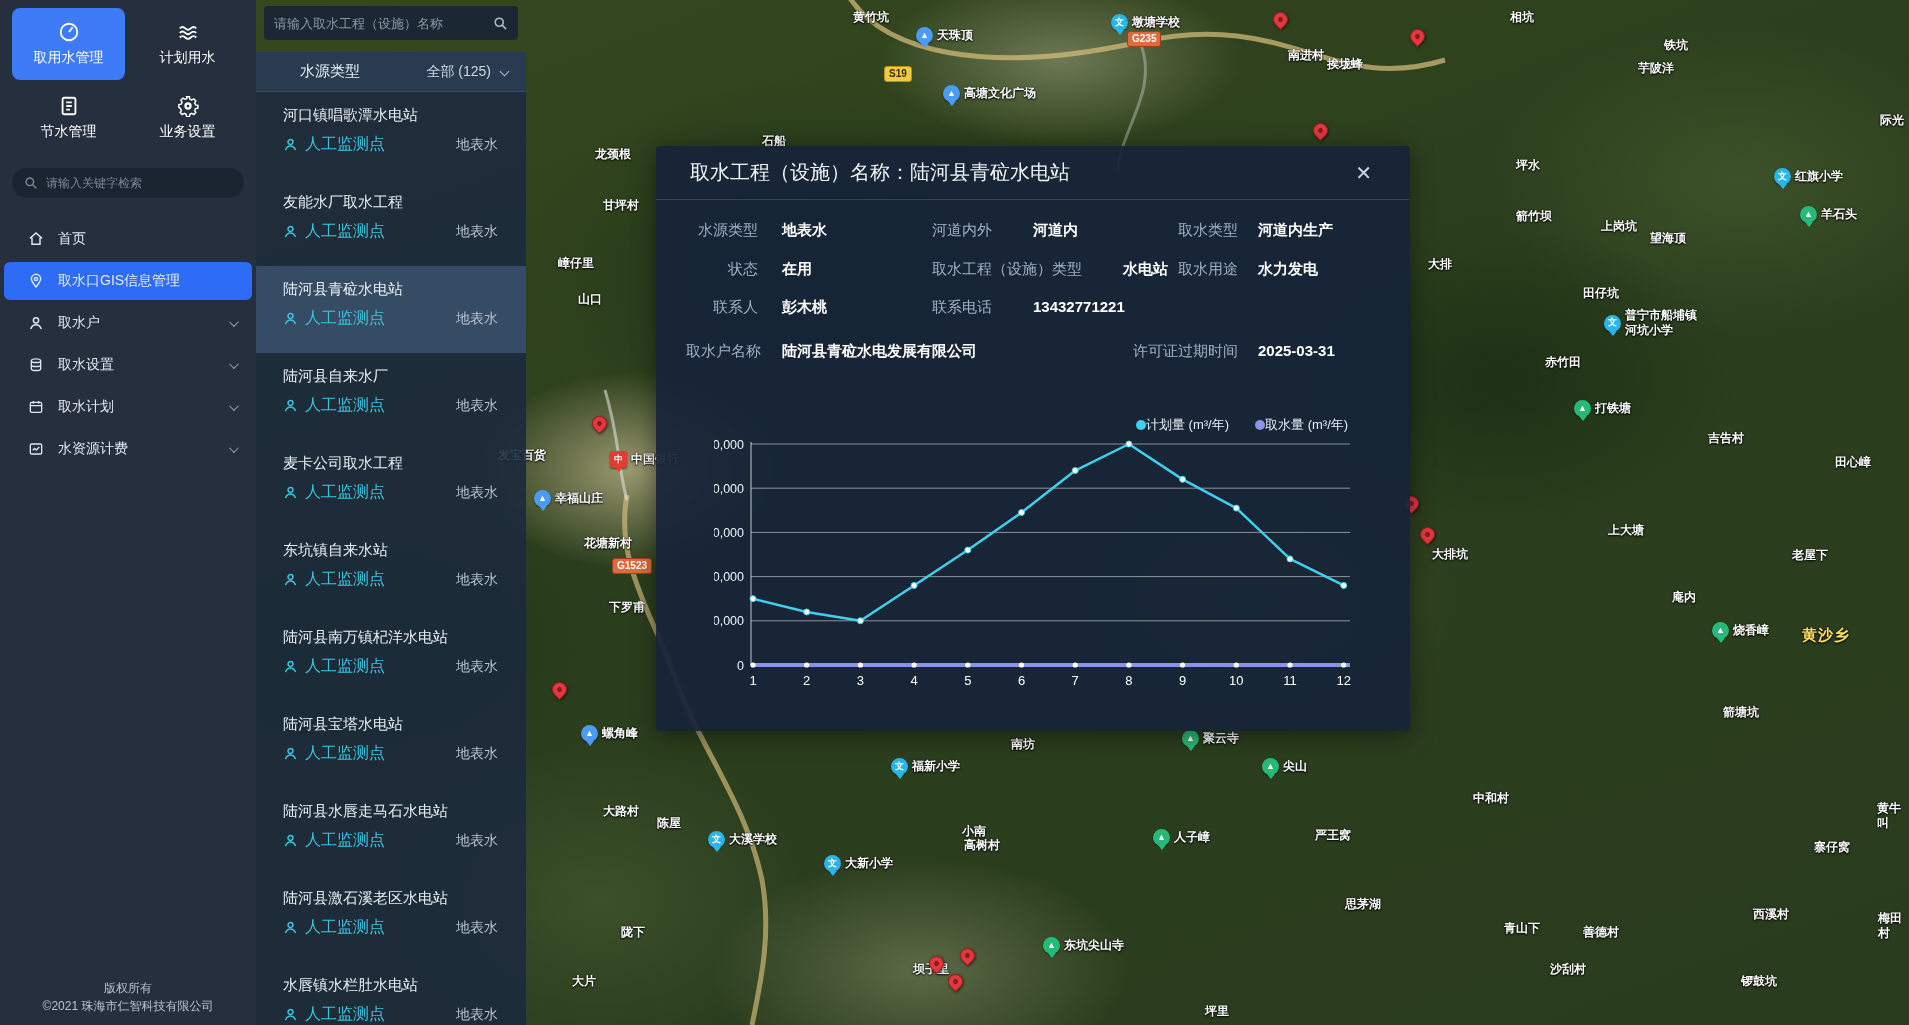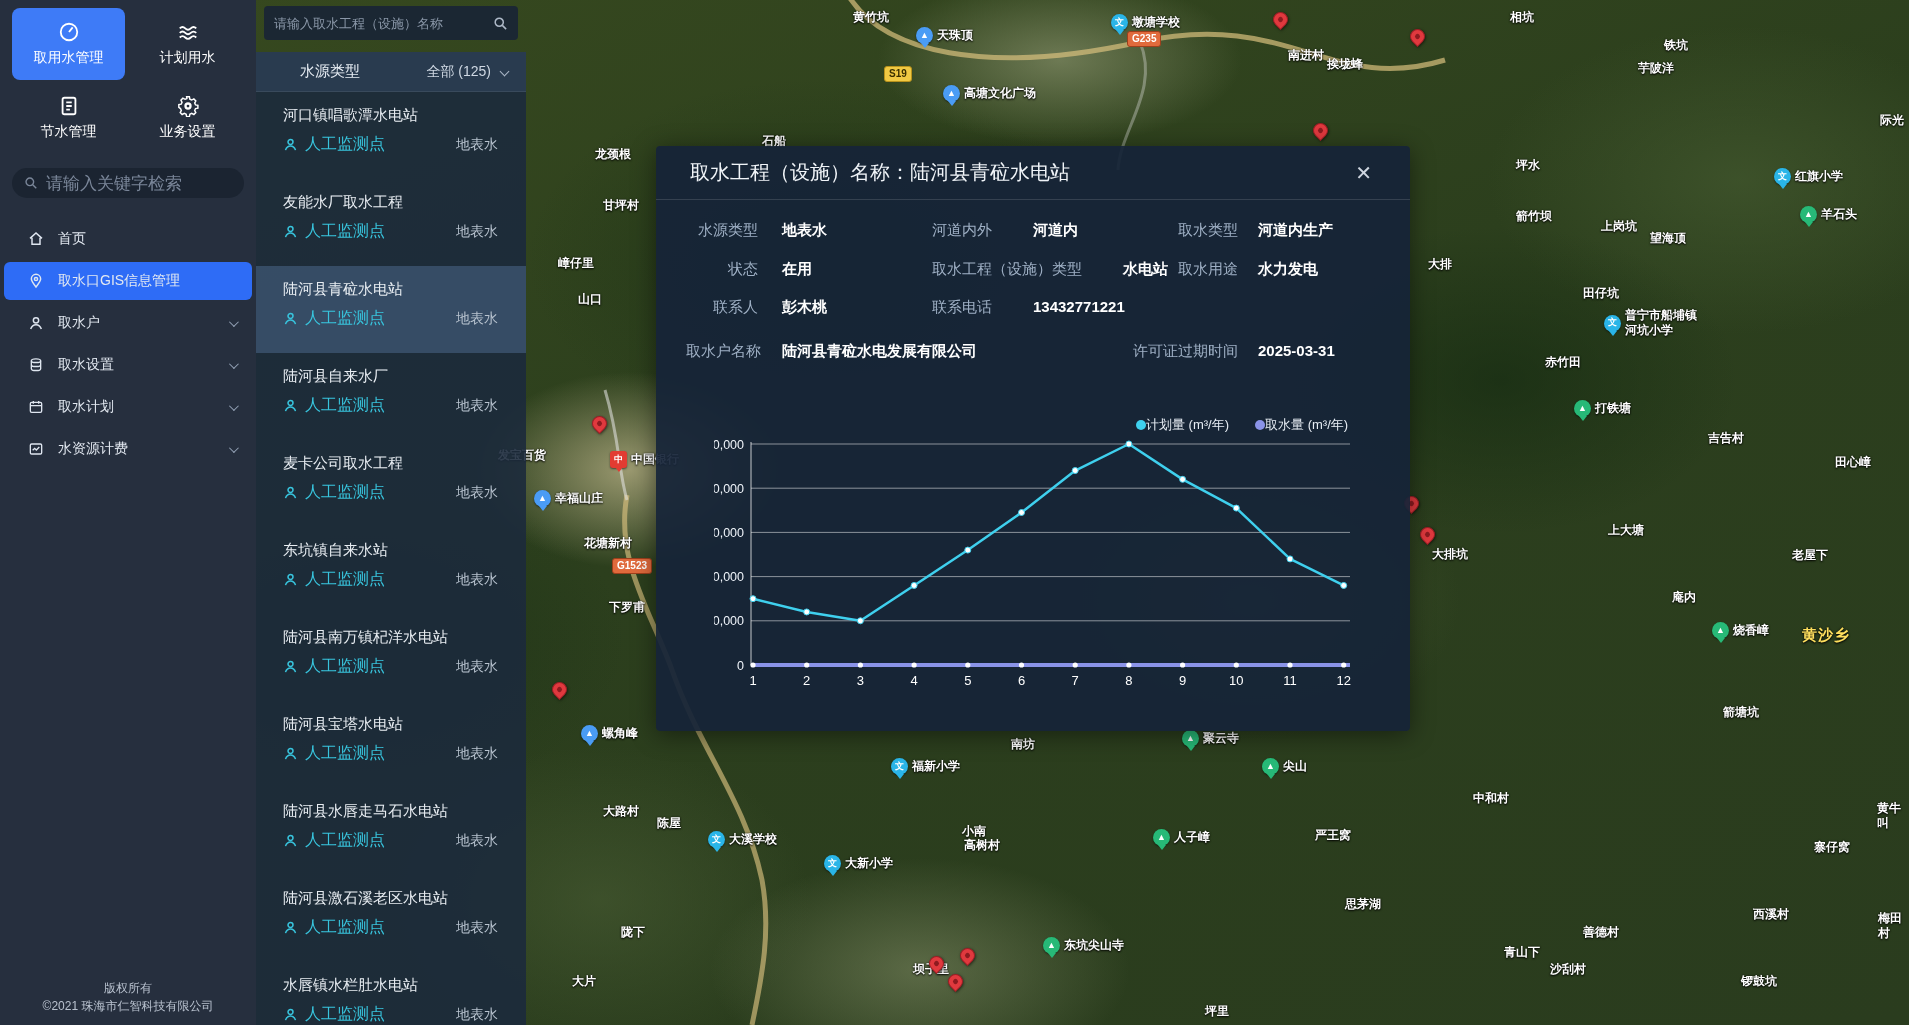--- a/index.html
+++ b/index.html
@@ -41,21 +41,21 @@
   .shield.o { background:#e06a3c; color:#fff; border:1px solid #9e3f1c; }
 
   
   .sidebar { position:absolute; left:0; top:0; width:256px; height:1025px; background:#262f3e; z-index:6; }
   .tiles { display:grid; grid-template-columns:1fr 1fr; gap:2px 6px; padding:8px 12px 0; }
   .tile { height:72px; border-radius:8px; display:flex; flex-direction:column; align-items:center; justify-content:center;
           gap:6px; color:#fff; font-size:14px; cursor:pointer; }
   .tile.active { background:#3e7bf7; }
   .tile .ticon { width:22px; height:22px; color:#fff; }
   .side-search { margin:14px 12px 0; height:30px; background:#1b2431; border-radius:15px; display:flex; align-items:center;
-          gap:8px; padding:0 12px; color:#7a8699; font-size:17px; }
+          gap:8px; padding:0 12px; color:#7a8699; font-size:12px; }
   .menu { margin-top:22px; }
   .mitem { position:relative; display:flex; align-items:center; gap:14px; height:38px; padding:0 16px 0 24px;
            color:#e3e9f1; font-size:14px; margin:4px 4px; border-radius:6px; cursor:pointer; }
   .mitem.active { background:#2e6cf6; }
   .mitem .micon { width:16px; height:16px; color:#dfe6f0; flex:0 0 auto; }
   .mitem .chev { margin-left:auto; width:7px; height:7px; border-right:1.5px solid #93a1b5; border-bottom:1.5px solid #93a1b5;
            transform:rotate(45deg) translateY(-2px); }
   .copyright { position:absolute; bottom:10px; left:0; width:100%; text-align:center; color:#b9c2cf; font-size:12px; line-height:1.5; }
 
   
@@ -160,21 +160,21 @@
         <div class="poi" style="left: 891px; top: 758px;"><span class="badge school">文</span><span>福新小学</span></div>
         <div class="poi" style="left: 581px; top: 725px;"><span class="badge blue">▲</span><span>螺角峰</span></div>
         <div class="poi" style="left: 962px; top: 824px;"><span>小南</span></div>
         <div class="poi" style="left: 964px; top: 838px;"><span>高树村</span></div>
         <div class="poi" style="left: 1315px; top: 828px;"><span>严王窝</span></div>
         <div class="poi" style="left: 1473px; top: 791px;"><span>中和村</span></div>
         <div class="poi" style="left: 1182px; top: 730px;"><span class="badge green">▲</span><span>聚云寺</span></div>
         <div class="poi" style="left: 1262px; top: 758px;"><span class="badge green">▲</span><span>尖山</span></div>
         <div class="poi" style="left: 1153px; top: 829px;"><span class="badge green">▲</span><span>人子嶂</span></div>
         <div class="poi" style="left: 1345px; top: 897px;"><span>思茅湖</span></div>
-        <div class="poi" style="left: 1504px; top: 945px;"><span>青山下</span></div>
+        <div class="poi" style="left: 1504px; top: 921px;"><span>青山下</span></div>
         <div class="poi" style="left: 1753px; top: 907px;"><span>西溪村</span></div>
         <div class="poi" style="left: 1878px; top: 911px;"><span>梅田村</span></div>
         <div class="poi" style="left: 1814px; top: 840px;"><span>寨仔窝</span></div>
         <div class="poi" style="left: 1877px; top: 801px;"><span>黄牛叫</span></div>
         <div class="poi" style="left: 1583px; top: 925px;"><span>善德村</span></div>
         <div class="poi" style="left: 1522px; top: 962px; margin-left: 28px;"><span>沙刮村</span></div>
         <div class="poi" style="left: 1741px; top: 974px;"><span>锣鼓坑</span></div>
         <div class="poi" style="left: 1043px; top: 937px;"><span class="badge green">▲</span><span>东坑尖山寺</span></div>
         <div class="poi" style="left: 913px; top: 962px;"><span>坝子里</span></div>
         <div class="poi" style="left: 1205px; top: 1004px;"><span>坪里</span></div>

